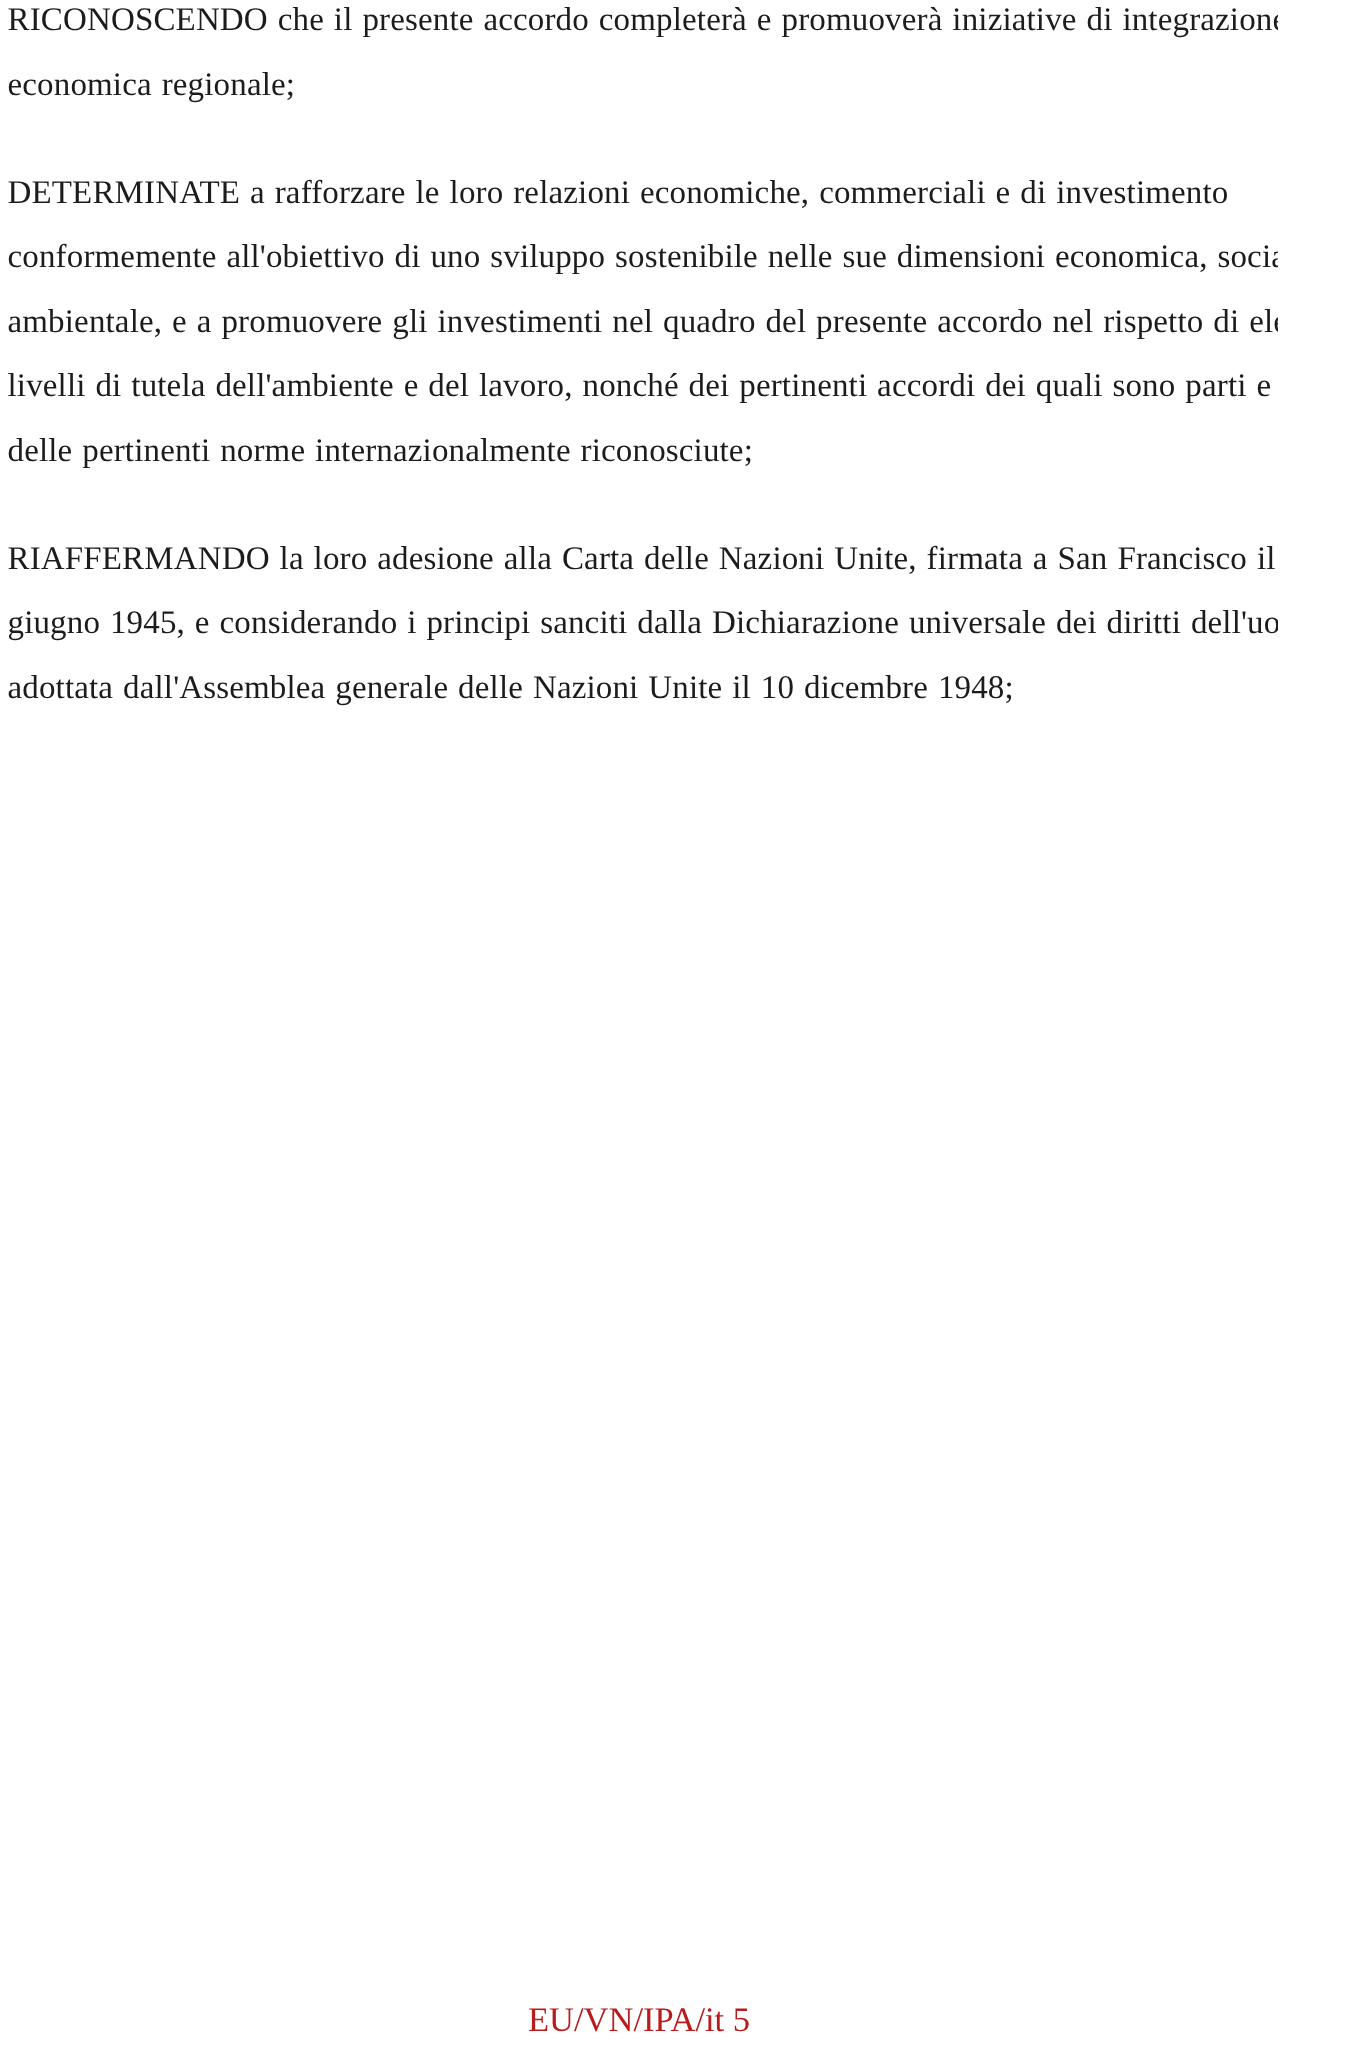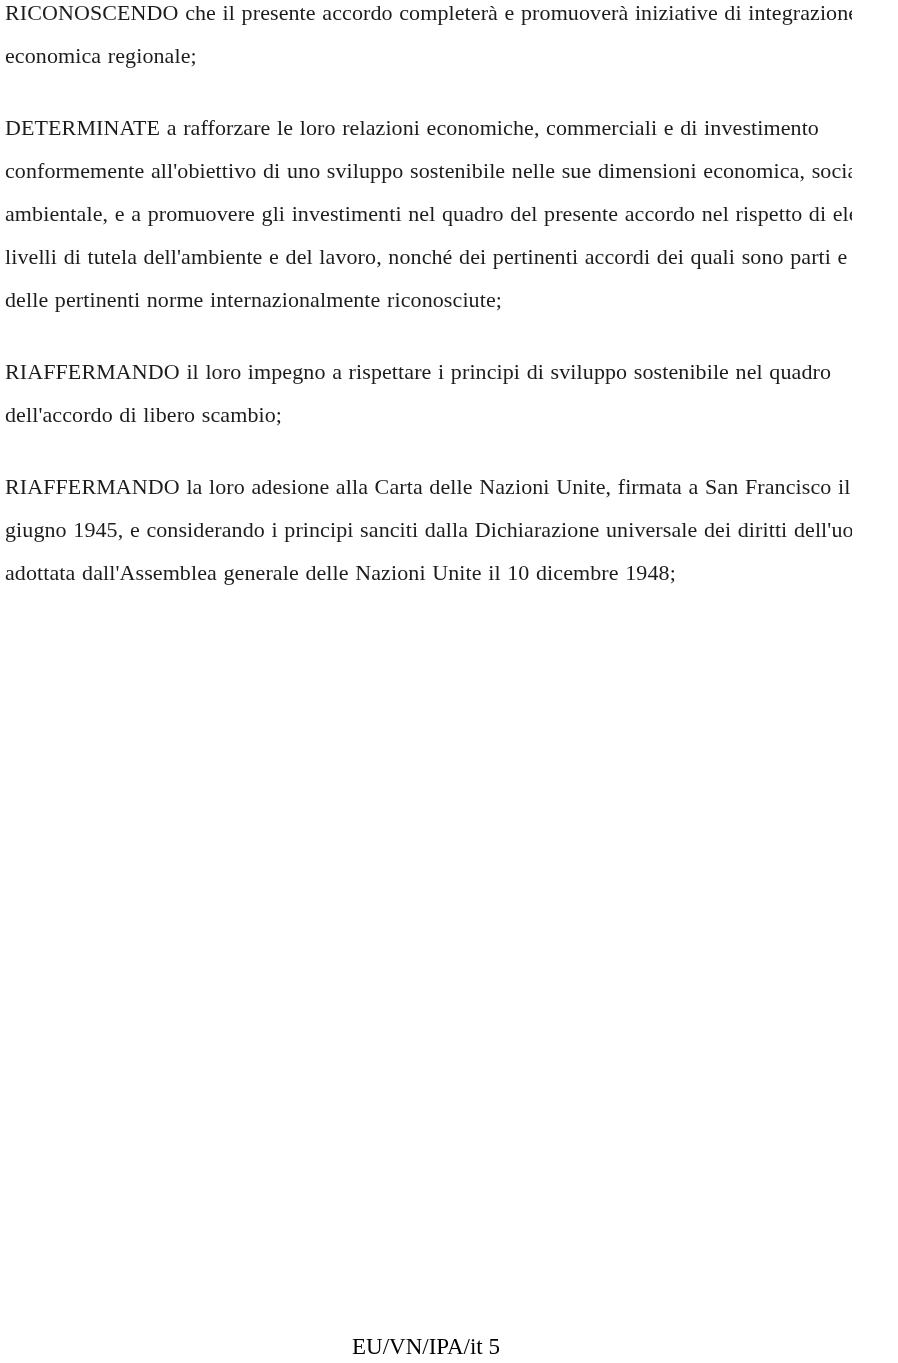--- a/index.html
+++ b/index.html
@@ -31,27 +31,26 @@
     word-spacing: 1px;
   }
   .footer {
     position: absolute;
     bottom: 3px;
     left: 0;
     width: 100%;
     text-align: center;
     font-size: 23px;
     line-height: 26px;
-    color: #000000;
+    color: #b91c1c;
   }
 </style>
 </head>
 <body>
 
 <div class="page">
   <div class="content">
     <p>RICONOSCENDO che il presente accordo completerà e promuoverà iniziative di integrazione economica regionale;</p>
     <p>DETERMINATE a rafforzare le loro relazioni economiche, commerciali e di investimento conformemente all'obiettivo di uno sviluppo sostenibile nelle sue dimensioni economica, sociale e ambientale, e a promuovere gli investimenti nel quadro del presente accordo nel rispetto di elevati livelli di tutela dell'ambiente e del lavoro, nonché dei pertinenti accordi dei quali sono parti e delle pertinenti norme internazionalmente riconosciute;</p>
-    <p>RIAFFERMANDO il loro impegno a rispettare i principi di sviluppo sostenibile nel quadro dell'accordo di libero scambio;</p>
     <p>RIAFFERMANDO la loro adesione alla Carta delle Nazioni Unite, firmata a San Francisco il 26 giugno 1945, e considerando i principi sanciti dalla Dichiarazione universale dei diritti dell'uomo, adottata dall'Assemblea generale delle Nazioni Unite il 10 dicembre 1948;</p>
   </div>
   <div class="footer">EU/VN/IPA/it 5</div>
 </div>
 
 </body></html>

